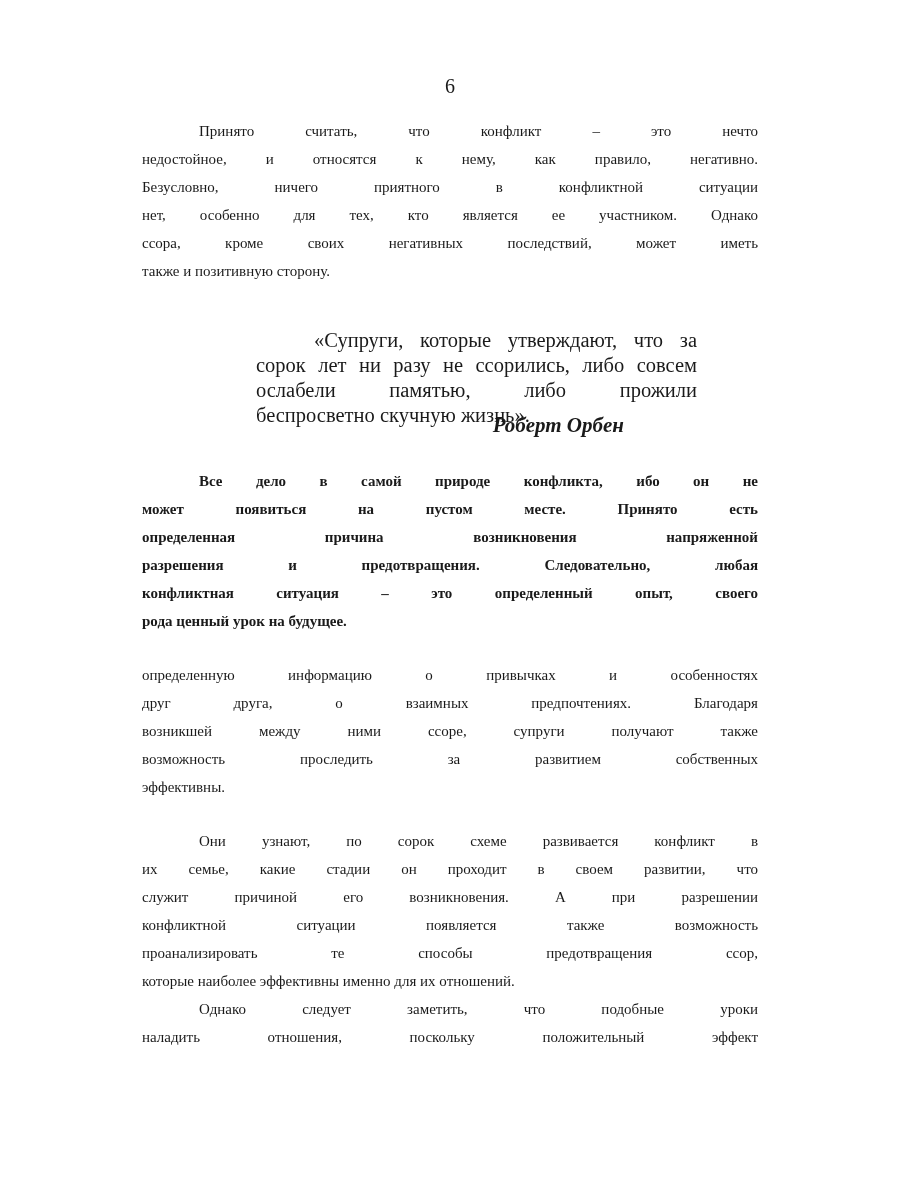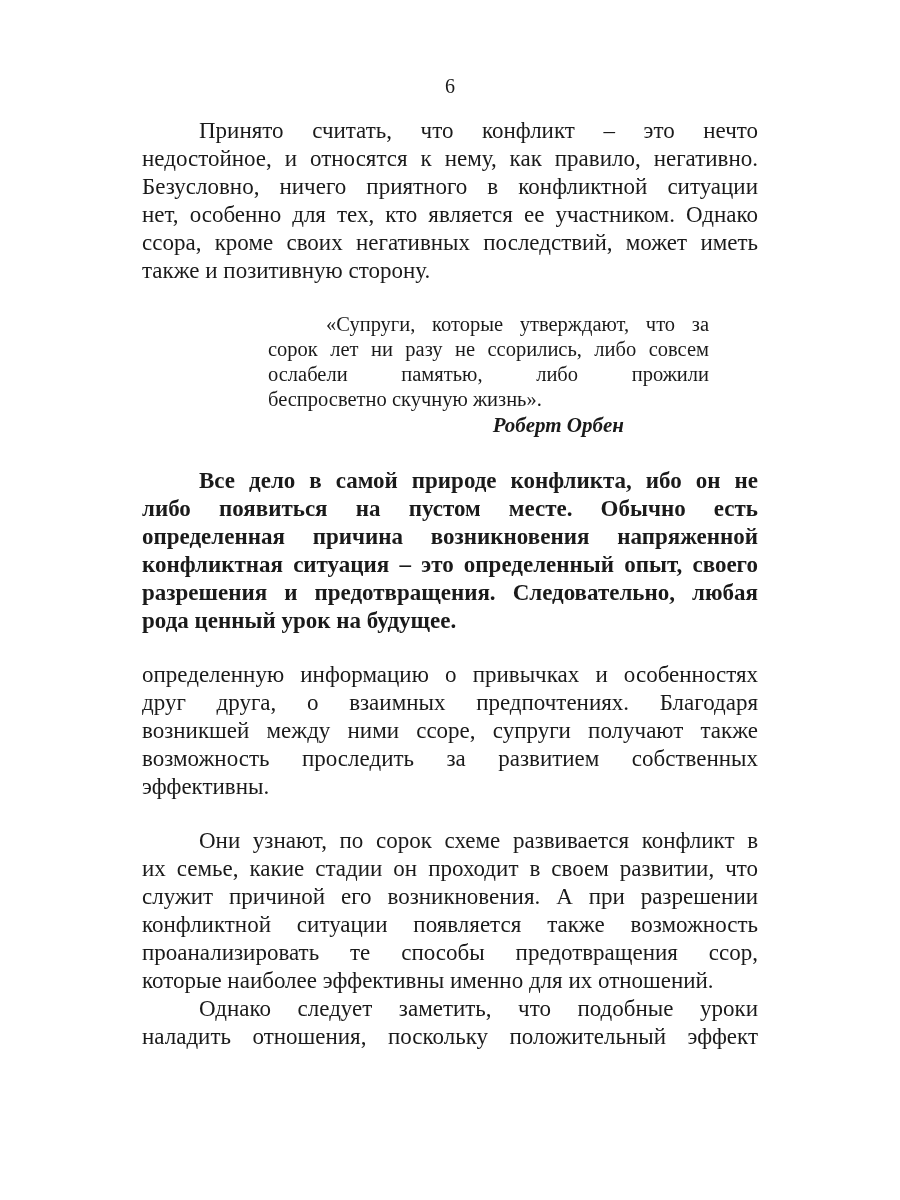--- a/index.html
+++ b/index.html
@@ -12,26 +12,26 @@
       overflow: hidden;
     }
     .page-number {
       position: absolute; top: 72px; left: 0; width: 900px;
       text-align: center; font-size: 20px; line-height: 28px;
     }
     .block { position: absolute; }
     .body-block { left: 142px; width: 616px; }
     .line {
       display: block; height: 28px; line-height: 28px;
-      font-size: 23px; white-space: nowrap;
+      font-size: 15px; white-space: nowrap;
       text-align: justify; text-align-last: justify;
     }
     .line.last { text-align-last: left; }
     .line.indent { padding-left: 57px; }
-    .quote-block { left: 256px; width: 441px; top: 312px; margin-left: 12px; }
+    .quote-block { left: 256px; width: 441px; top: 328px; }
     .quote-block .line { height: 25px; line-height: 25px; font-size: 20.5px; }
     .quote-block .line.indent { padding-left: 58px; }
     .author {
       position: absolute; left: 256px; width: 368px; top: 412px;
       text-align: right; font-weight: bold; font-style: italic;
       font-size: 21px; line-height: 26px;
     }
   </style>
 </head>
 <body>
@@ -50,24 +50,24 @@
 <div class="block quote-block">
   <span class="line indent">«Супруги, которые утверждают, что за</span>
   <span class="line">сорок лет ни разу не ссорились, либо совсем</span>
   <span class="line">ослабели памятью, либо прожили</span>
   <span class="line last">беспросветно скучную жизнь».</span>
 </div>
 <div class="author">Роберт Орбен</div>
 
 <div class="block body-block" style="top:467px;font-weight:bold;">
   <span class="line indent">Все дело в самой природе конфликта, ибо он не</span>
-  <span class="line">либо появиться на пустом месте. Обычно есть</span>
+  <span class="line">может появиться на пустом месте. Принято есть</span>
   <span class="line">определенная причина возникновения напряженной</span>
+  <span class="line">разрешения и предотвращения. Следовательно, любая</span>
   <span class="line">конфликтная ситуация – это определенный опыт, своего</span>
-  <span class="line">разрешения и предотвращения. Следовательно, любая</span>
   <span class="line last">рода ценный урок на будущее.</span>
 </div>
 
 <div class="block body-block" style="top:661px;">
   <span class="line">определенную информацию о привычках и особенностях</span>
   <span class="line">друг друга, о взаимных предпочтениях. Благодаря</span>
   <span class="line">возникшей между ними ссоре, супруги получают также</span>
   <span class="line">возможность проследить за развитием собственных</span>
   <span class="line last">эффективны.</span>
 </div>

